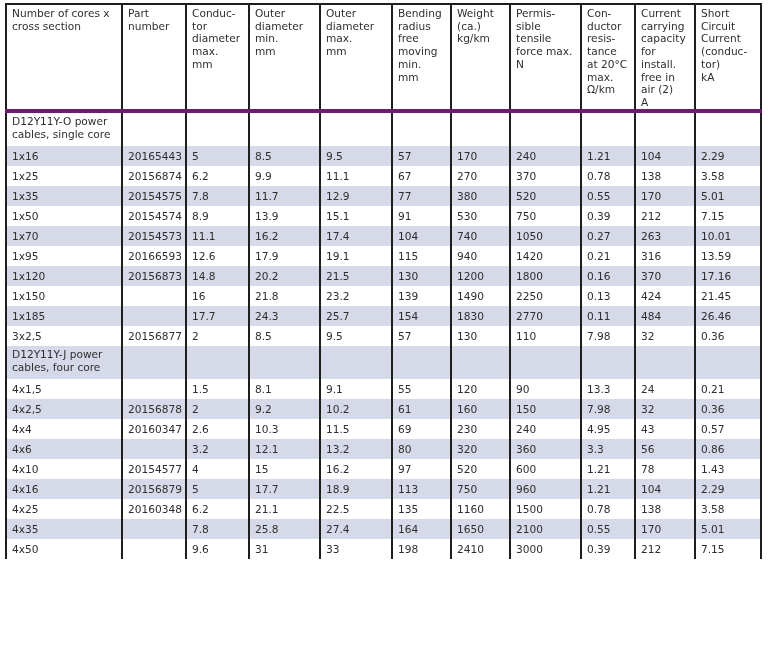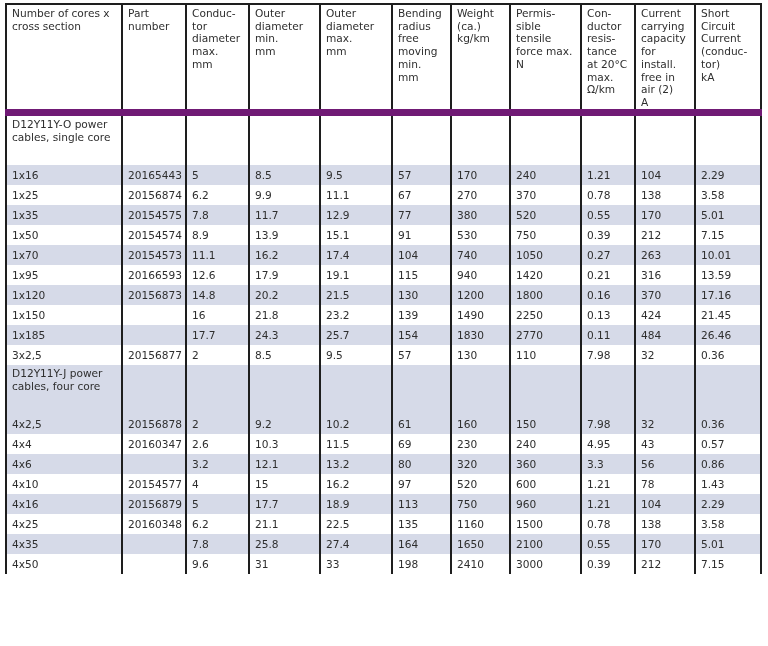--- a/index.html
+++ b/index.html
@@ -28,38 +28,38 @@
       border-right: 2px solid #1e1e1e;
       padding: 0 3px 0 5px;
       text-align: left;
       vertical-align: top;
       font-weight: normal;
       overflow: hidden;
       white-space: nowrap;
     }
     #cable-table thead th {
       border-top: 2px solid #1e1e1e;
-      border-bottom: 7px solid #701a75;
+      border-bottom: 4px solid #701a75;
       height: 100px;
       padding-top: 2px;
       line-height: 12.7px;
       white-space: pre-line;
     }
     #cable-table tbody tr.data-row td {
       height: 20px;
       line-height: 20px;
       vertical-align: middle;
       padding-top: 0;
       padding-bottom: 0;
     }
     #cable-table tbody tr.section-row td {
       height: 29px;
       line-height: 13px;
       padding-top: 2px;
-      padding-bottom: 18px;
+      padding-bottom: 2px;
       vertical-align: top;
     }
     #cable-table tbody tr.section-row td.section-label {
       white-space: normal;
     }
     #cable-table tbody tr.shaded td {
       background: #d6dae8;
     }
   </style>
 </head>
@@ -285,20 +285,33 @@
         <td></td>
         <td></td>
         <td></td>
         <td></td>
         <td></td>
         <td></td>
         <td></td>
         <td></td>
         <td></td>
       </tr>
+      <tr class="data-row">
+        <td>4x1,5</td>
+        <td></td>
+        <td>1.5</td>
+        <td>8.1</td>
+        <td>9.1</td>
+        <td>55</td>
+        <td>120</td>
+        <td>90</td>
+        <td>13.3</td>
+        <td>24</td>
+        <td>0.21</td>
+      </tr>
       <tr class="data-row shaded">
         <td>4x2,5</td>
         <td>20156878</td>
         <td>2</td>
         <td>9.2</td>
         <td>10.2</td>
         <td>61</td>
         <td>160</td>
         <td>150</td>
         <td>7.98</td>

